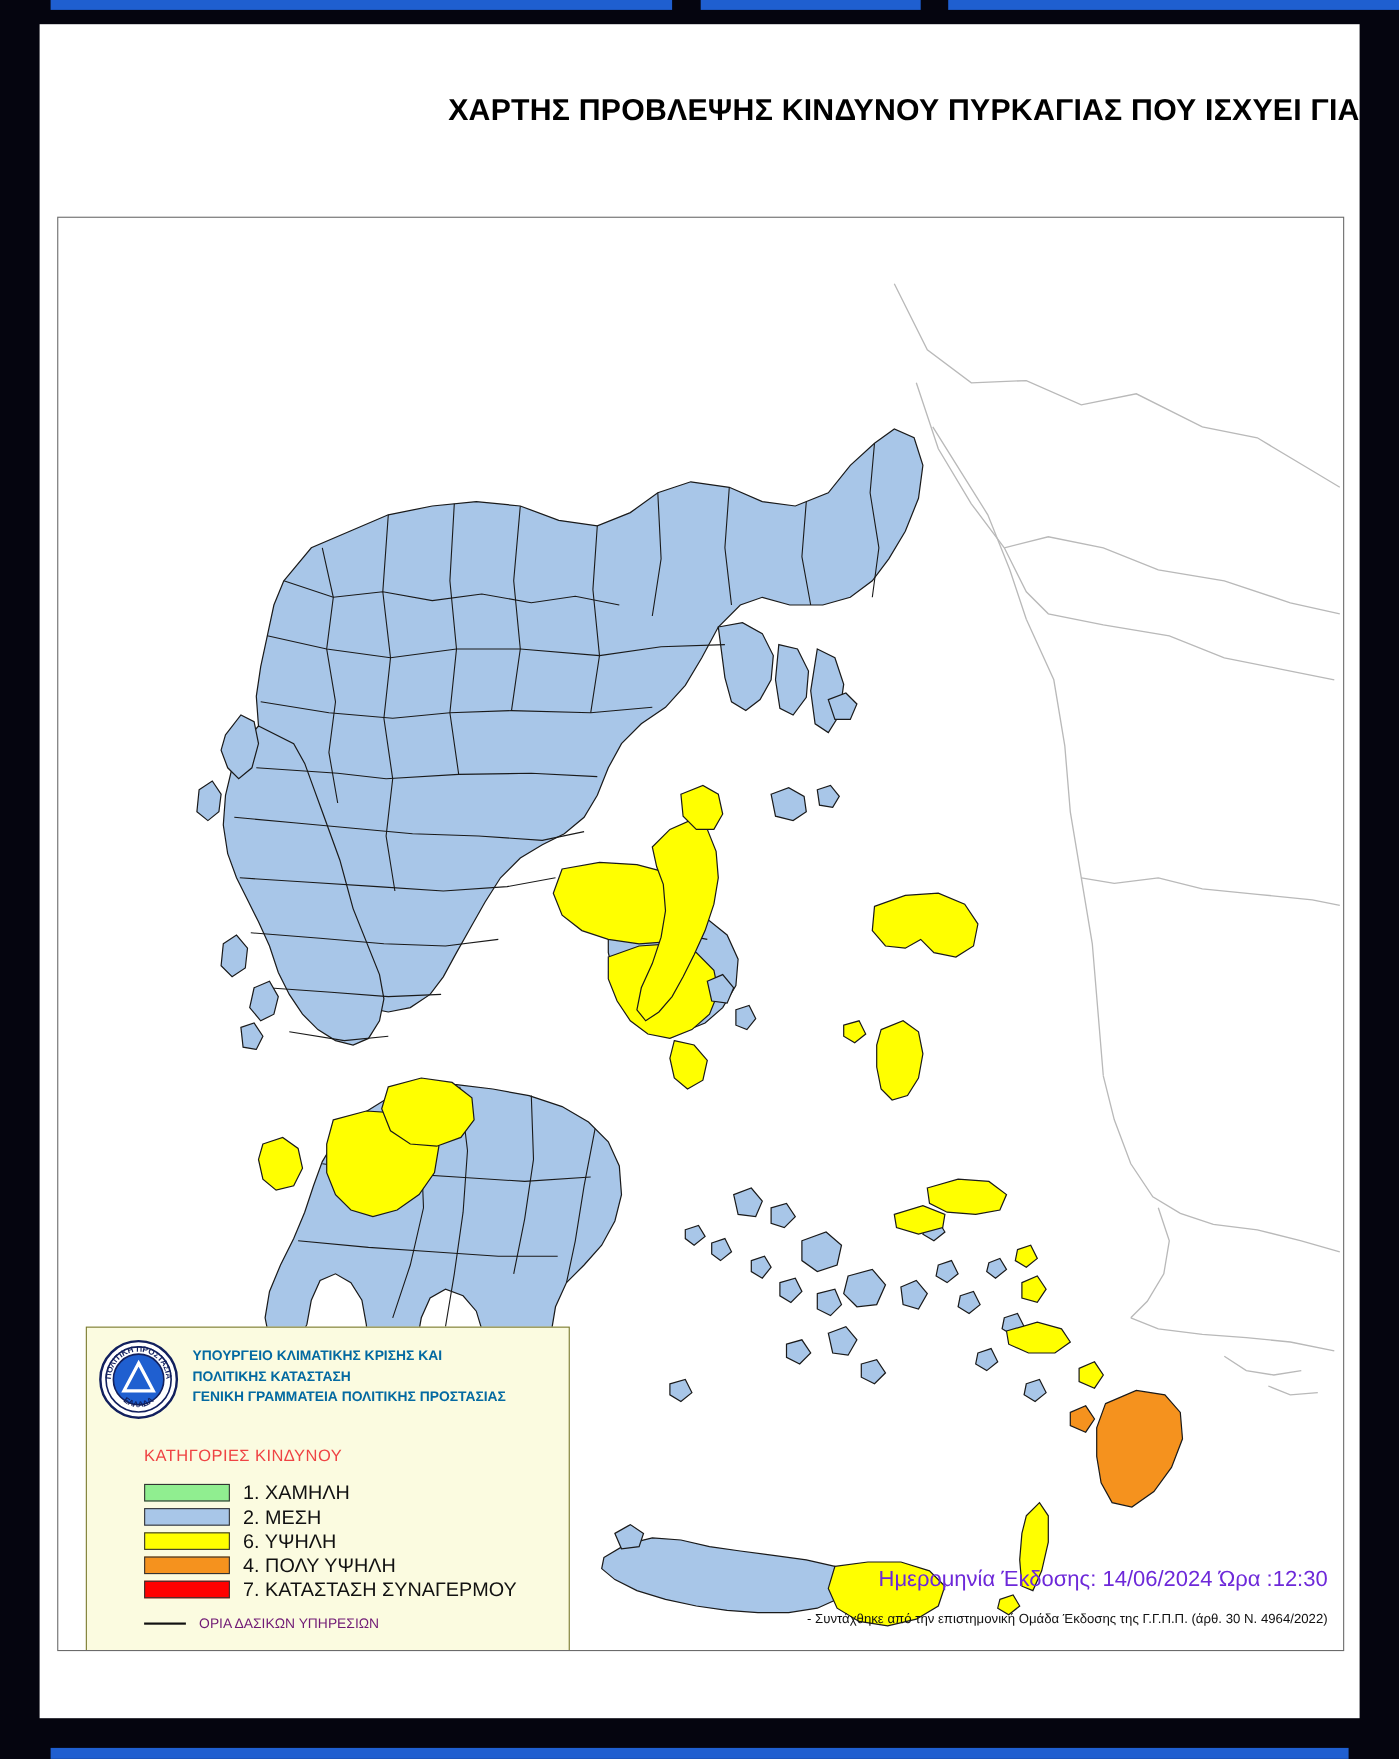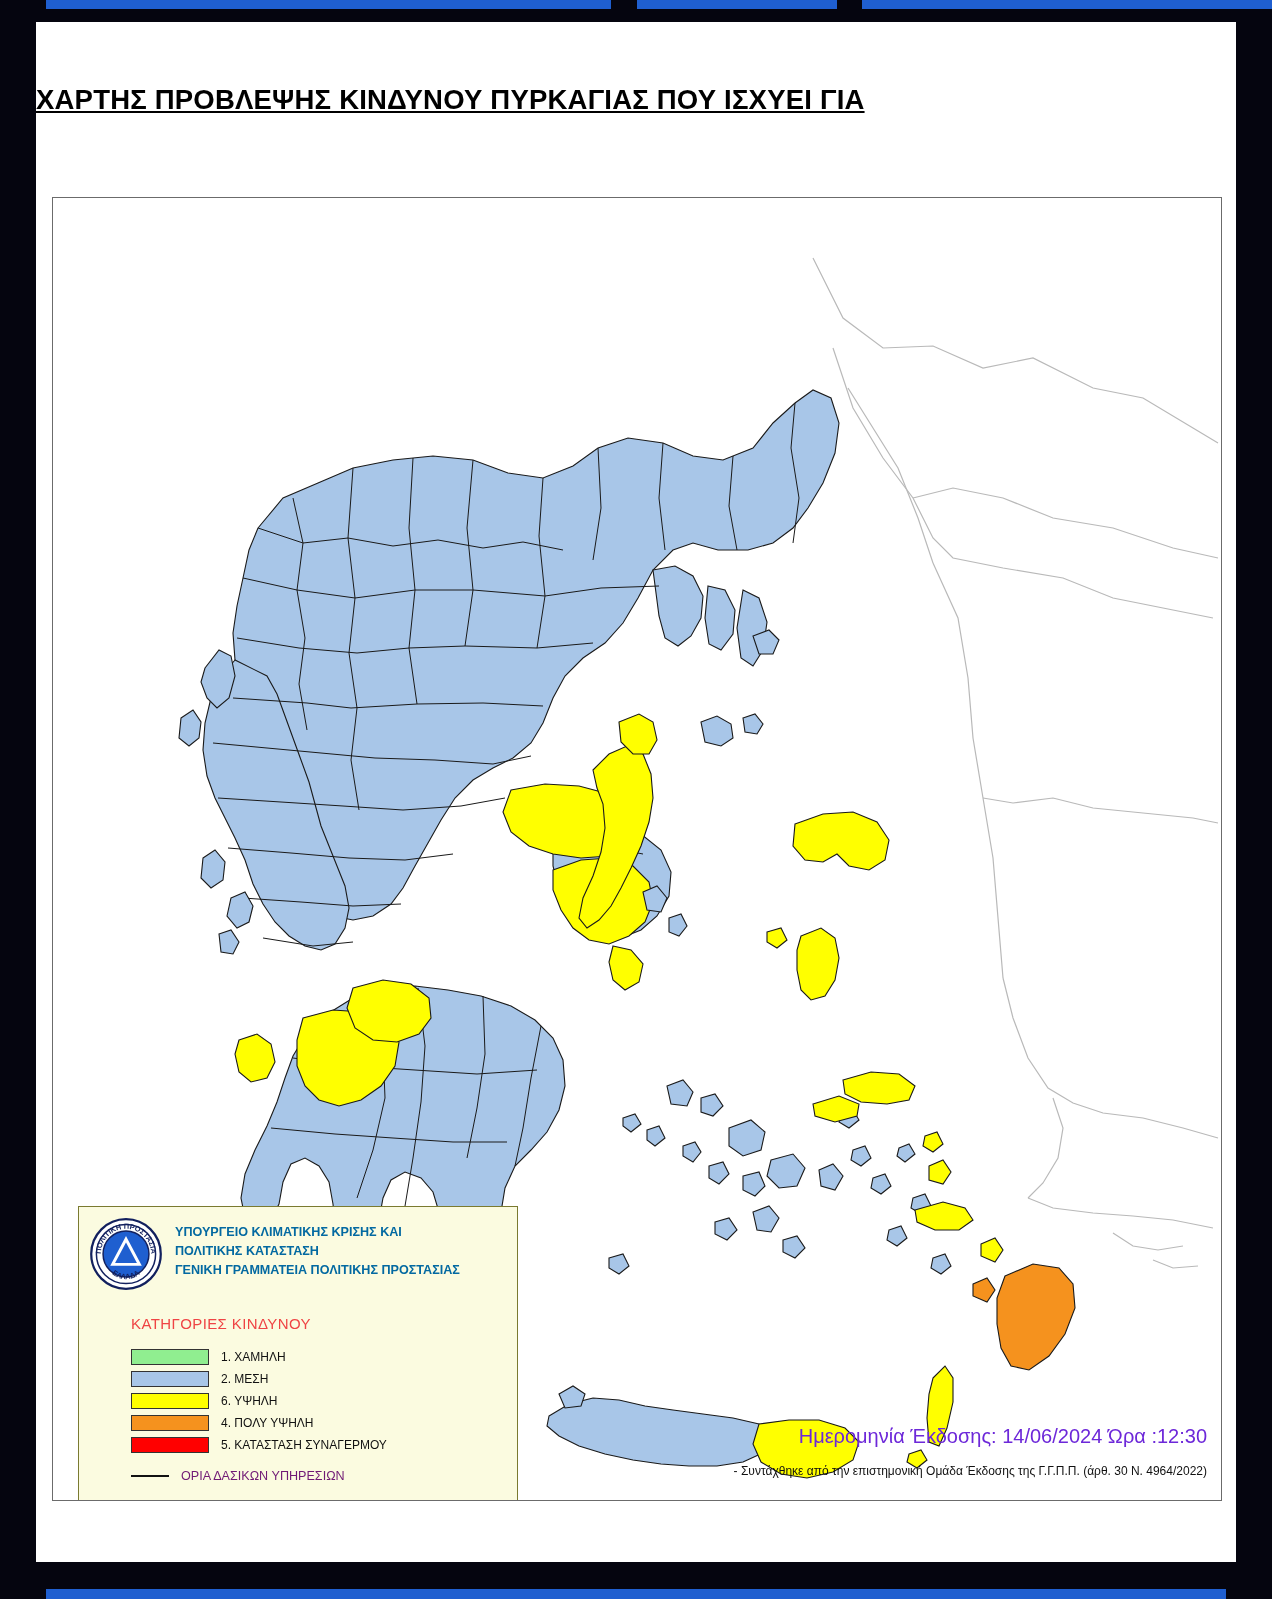--- a/index.html
+++ b/index.html
@@ -50,22 +50,21 @@
     width: 1200px;
     height: 1540px;
     background: #ffffff;
   }
 
   .title-block {
     position: absolute;
     top: 62px;
     left: 0;
     width: 1200px;
-    text-align: left;
-    text-decoration: underline;
+    text-align: right;
   }
   .title-line1 {
     font-size: 27.5px;
     font-weight: bold;
     color: #000;
     letter-spacing: 0.2px;
     line-height: 1.15;
   }
   .title-line2 {
     font-size: 26px;
@@ -143,21 +142,21 @@
     margin-bottom: 2px;
   }
   .cat-swatch {
     width: 78px;
     height: 16px;
     border: 1px solid #333;
     box-sizing: border-box;
   }
   .cat-label {
     margin-left: 12px;
-    font-size: 12px;
+    font-size: 18px;
     color: #111;
   }
   .boundary-row {
     position: absolute;
     left: 52px;
     top: 262px;
     display: flex;
     align-items: center;
   }
   .boundary-line {
@@ -405,21 +404,21 @@
         <div class="cat-row">
           <div class="cat-swatch" style="background:#ffff00"></div>
           <div class="cat-label">6. ΥΨΗΛΗ</div>
         </div>
         <div class="cat-row">
           <div class="cat-swatch" style="background:#f5921e"></div>
           <div class="cat-label">4. ΠΟΛΥ ΥΨΗΛΗ</div>
         </div>
         <div class="cat-row">
           <div class="cat-swatch" style="background:#ff0000"></div>
-          <div class="cat-label">5. ΚΑΤΑΣΤΑΣΗ ΣΥΝΑΓΕΡΜΟΥ</div>
+          <div class="cat-label">7. ΚΑΤΑΣΤΑΣΗ ΣΥΝΑΓΕΡΜΟΥ</div>
         </div>
       </div>
 
       <div class="boundary-row">
         <div class="boundary-line"></div>
         <div class="boundary-label">ΟΡΙΑ ΔΑΣΙΚΩΝ ΥΠΗΡΕΣΙΩΝ</div>
       </div>
     </div>
 
     <div class="issue-info">Ημερομηνία Έκδοσης: 14/06/2024  Ώρα :12:30</div>

